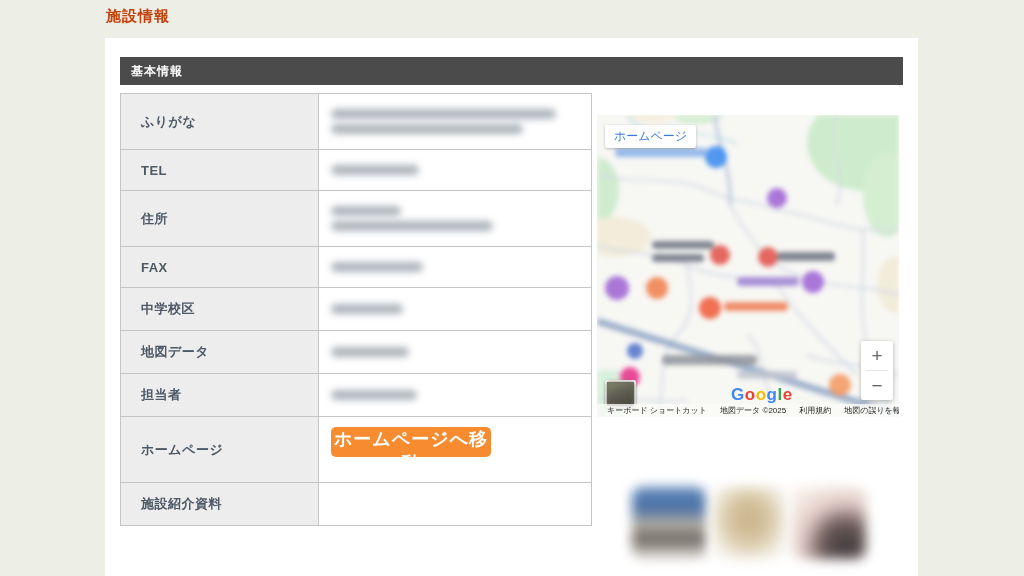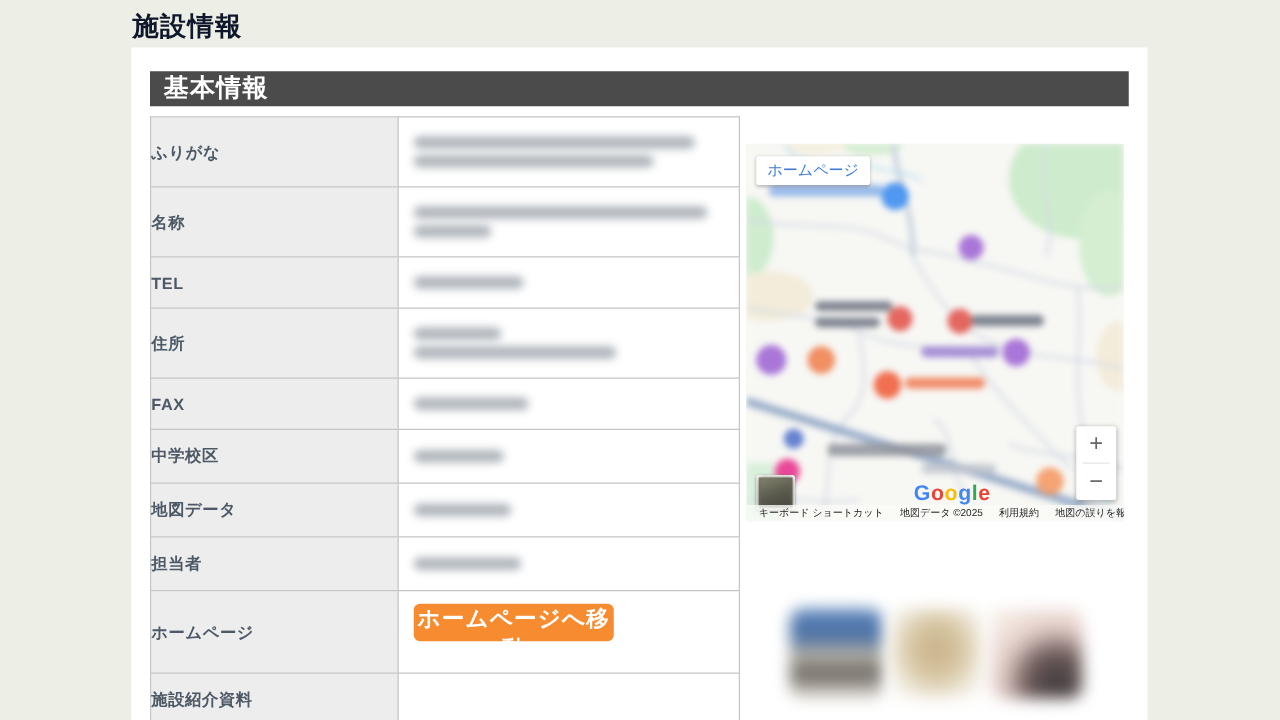--- a/index.html
+++ b/index.html
@@ -3,44 +3,44 @@
 <meta charset="utf-8">
 <style>
   * { margin:0; padding:0; box-sizing:border-box; }
   html,body {
     width:1024px; height:576px; overflow:hidden;
     background:#edeee6;
     font-family:"Liberation Sans","DejaVu Sans",sans-serif;
   }
   .page-title {
     position:absolute; left:106px; top:7px;
-    font-size:21px; font-weight:bold; color:#0f172a; letter-spacing:1px;
+    font-size:15px; font-weight:bold; color:#c2410c; letter-spacing:1px;
   }
   .card {
     position:absolute; left:105px; top:38px; width:813px; height:600px;
     background:#ffffff;
   }
   .section-header {
     position:absolute; left:15px; top:19px; width:783px; height:28px;
-    background:#4b4b4b; color:#ffffff; font-size:20px; font-weight:bold;
+    background:#4b4b4b; color:#ffffff; font-size:12px; font-weight:bold;
     line-height:28px; padding-left:11px; letter-spacing:1px;
   }
   .content-row { position:absolute; left:15px; top:55px; width:783px; }
   
   table.info-table {
     border-collapse:collapse; width:472px; table-layout:fixed;
     float:left;
   }
   table.info-table th, table.info-table td {
     border:1px solid #c5c5c5; vertical-align:middle;
   }
   table.info-table th {
     width:198px; background:#ededed; text-align:left;
     font-size:13px; font-weight:bold; color:#4d5966;
-    padding:12px 0; letter-spacing:.5px;
+    padding:12px 20px; letter-spacing:.5px;
   }
   table.info-table td {
     background:#ffffff; font-size:13px; color:#828c96;
     padding:10px 12px;
   }
   .blur-blob {
     height:10px; border-radius:5px; background:#949ca4;
     filter:blur(3.5px); opacity:.75; margin:5px 0;
   }
   .orange-btn {
@@ -110,27 +110,20 @@
 
   <div class="content-row">
 
     <table class="info-table">
       <tbody>
           <tr>
             <th>ふりがな</th>
             <td>
               <div class="blur-blob" style="width: 225px;"></div>
               <div class="blur-blob" style="width: 192px;"></div>
-            </td>
-          </tr>
-          <tr>
-            <th>名称</th>
-            <td>
-              <div class="blur-blob" style="width: 235px;"></div>
-              <div class="blur-blob" style="width: 62px;"></div>
             </td>
           </tr>
           <tr>
             <th>TEL</th>
             <td>
               <div class="blur-blob" style="width: 88px;"></div>
             </td>
           </tr>
           <tr>
             <th>住所</th>

